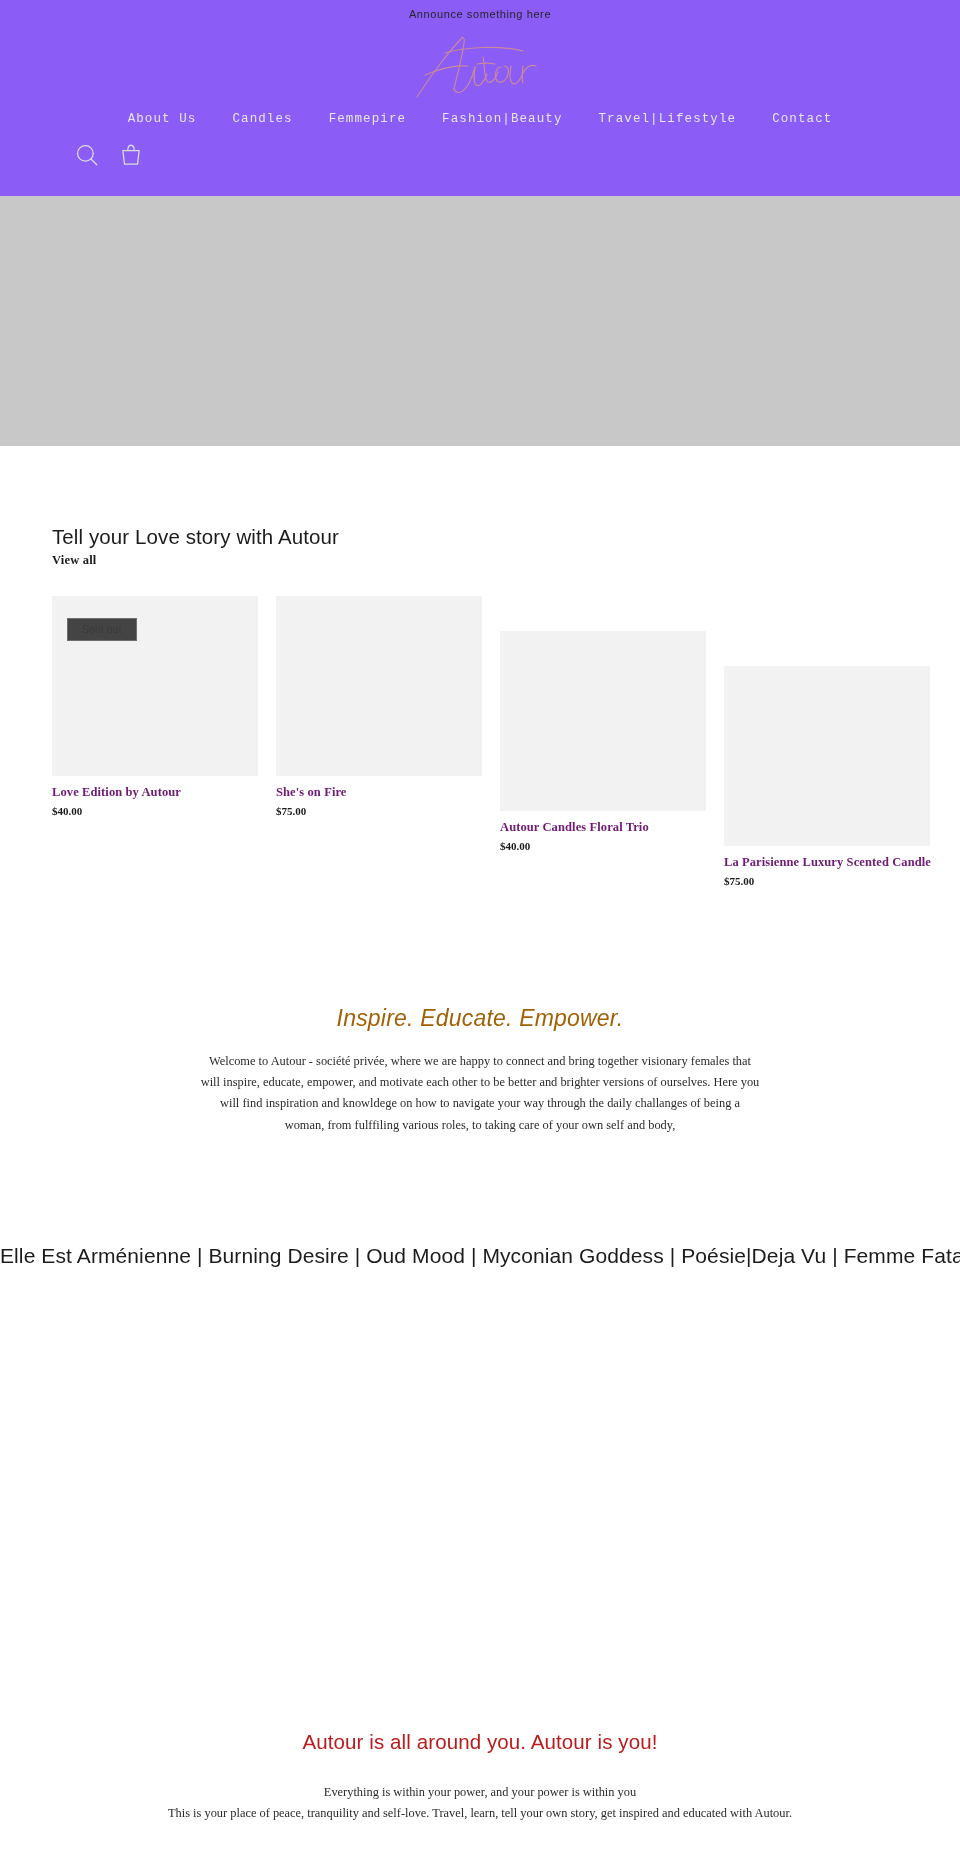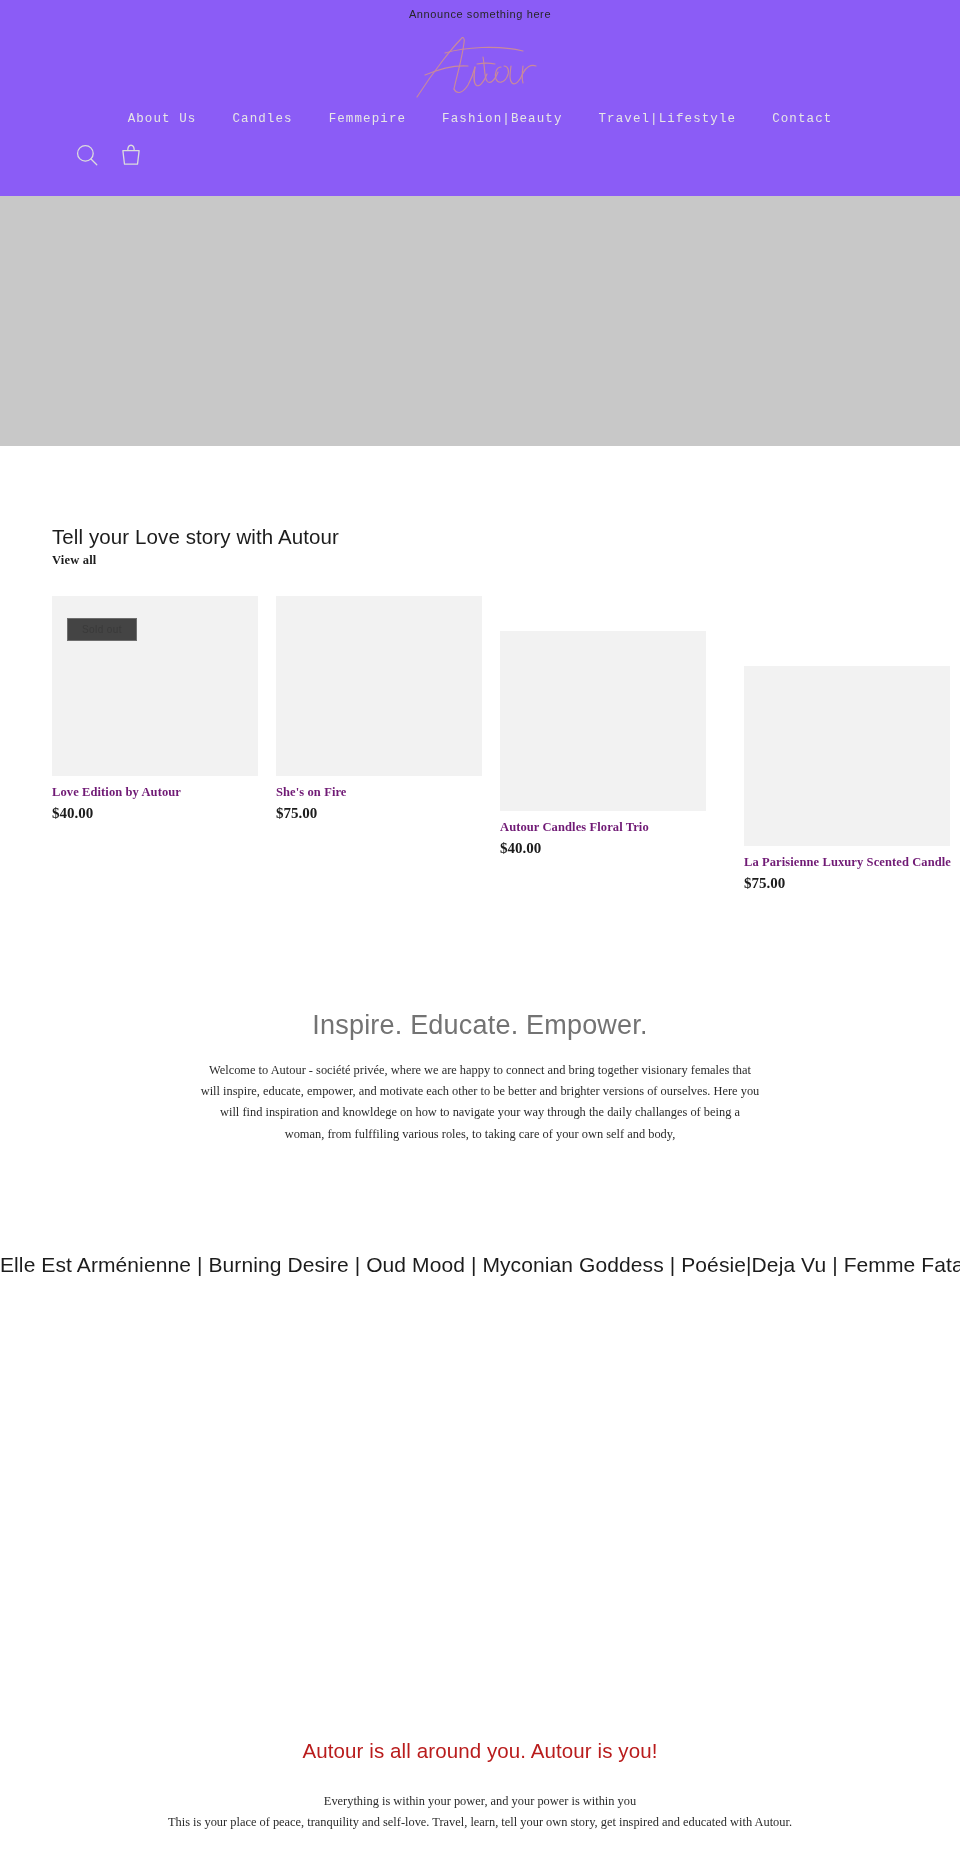--- a/index.html
+++ b/index.html
@@ -52,21 +52,21 @@
   }
 
   .prod-grid {
     display:flex; align-items:flex-start;
     gap:18px; padding:28px 52px 0 52px;
   }
   .prod-card { width:206px; flex:0 0 206px; }
   .prod-card.c1 { margin-top:0; }
   .prod-card.c2 { margin-top:0; }
   .prod-card.c3 { margin-top:35px; }
-  .prod-card.c4 { margin-top:70px;margin-left:20px; }
+  .prod-card.c4 { margin-top:70px; }
 
   .prod-media {
     background:#f2f2f2; position:relative; width:100%;
   }
   .m-tall { height:180px; }
   .m-mid  { height:180px; }
 
   .badge {
     position:absolute; left:15px; top:22px;
     background:#444444; border:1px solid #6e6e6e;
@@ -75,27 +75,27 @@
     font-size:10px; letter-spacing:.4px;
     padding:5px 14px;
   }
   .prod-name {
     font-family:"Liberation Serif", serif;
     font-size:12.5px; color:#701a75; margin-top:9px;
     letter-spacing:.1px; white-space:nowrap;font-weight:bold;
   }
   .prod-price {
     font-family:"Liberation Serif", serif;
-    font-size:15px; font-weight:700; color:#1c1c1c; margin-top:5px;
+    font-size:11px; font-weight:700; color:#1c1c1c; margin-top:5px;
   }
 
   
   .mission { padding-top:118px; text-align:center; }
   .mission-title {
-    font-size:27px; font-weight:400; color:#737373; letter-spacing:.2px;
+    font-size:23px; font-weight:400; color:#a16207; letter-spacing:.2px;font-style:italic;
   }
   .mission-body {
     margin:19px auto 0 auto; width:560px;
     font-family:"Liberation Serif", serif;
     font-size:12.4px; line-height:1.72; color:#2b2b2b;
   }
 
   
   .marquee {
     margin-top:94px; height:52px; overflow:hidden;

